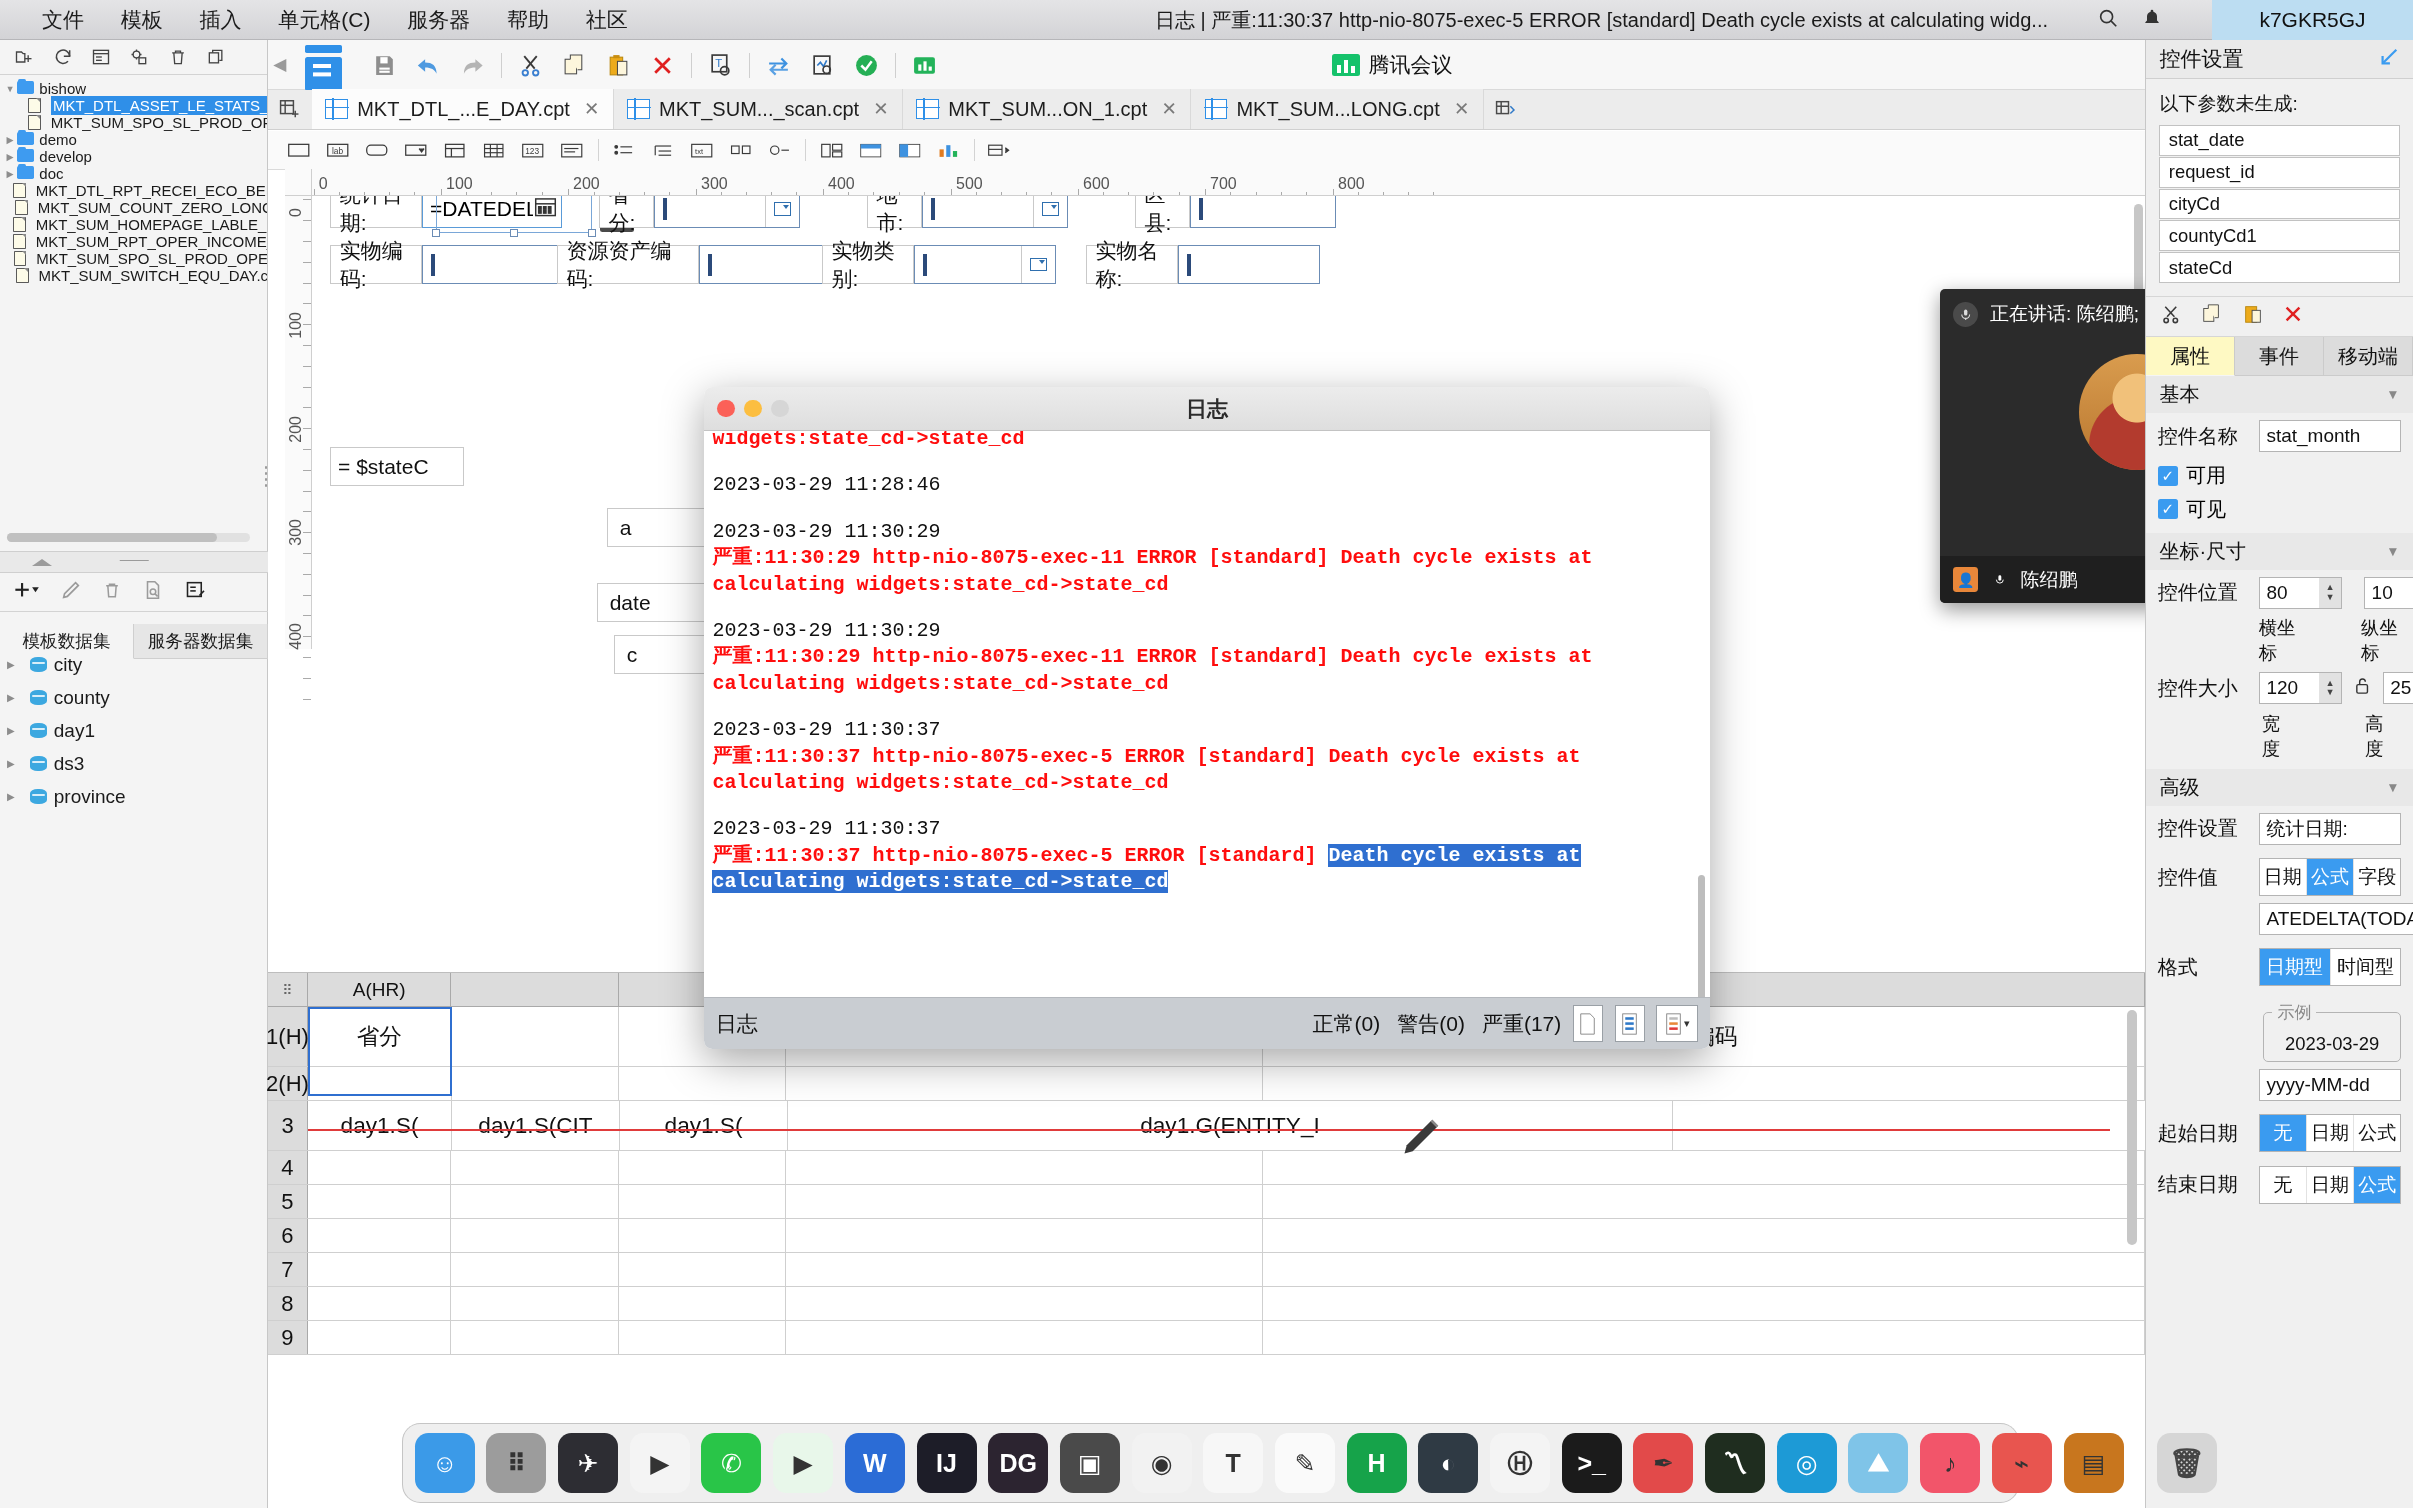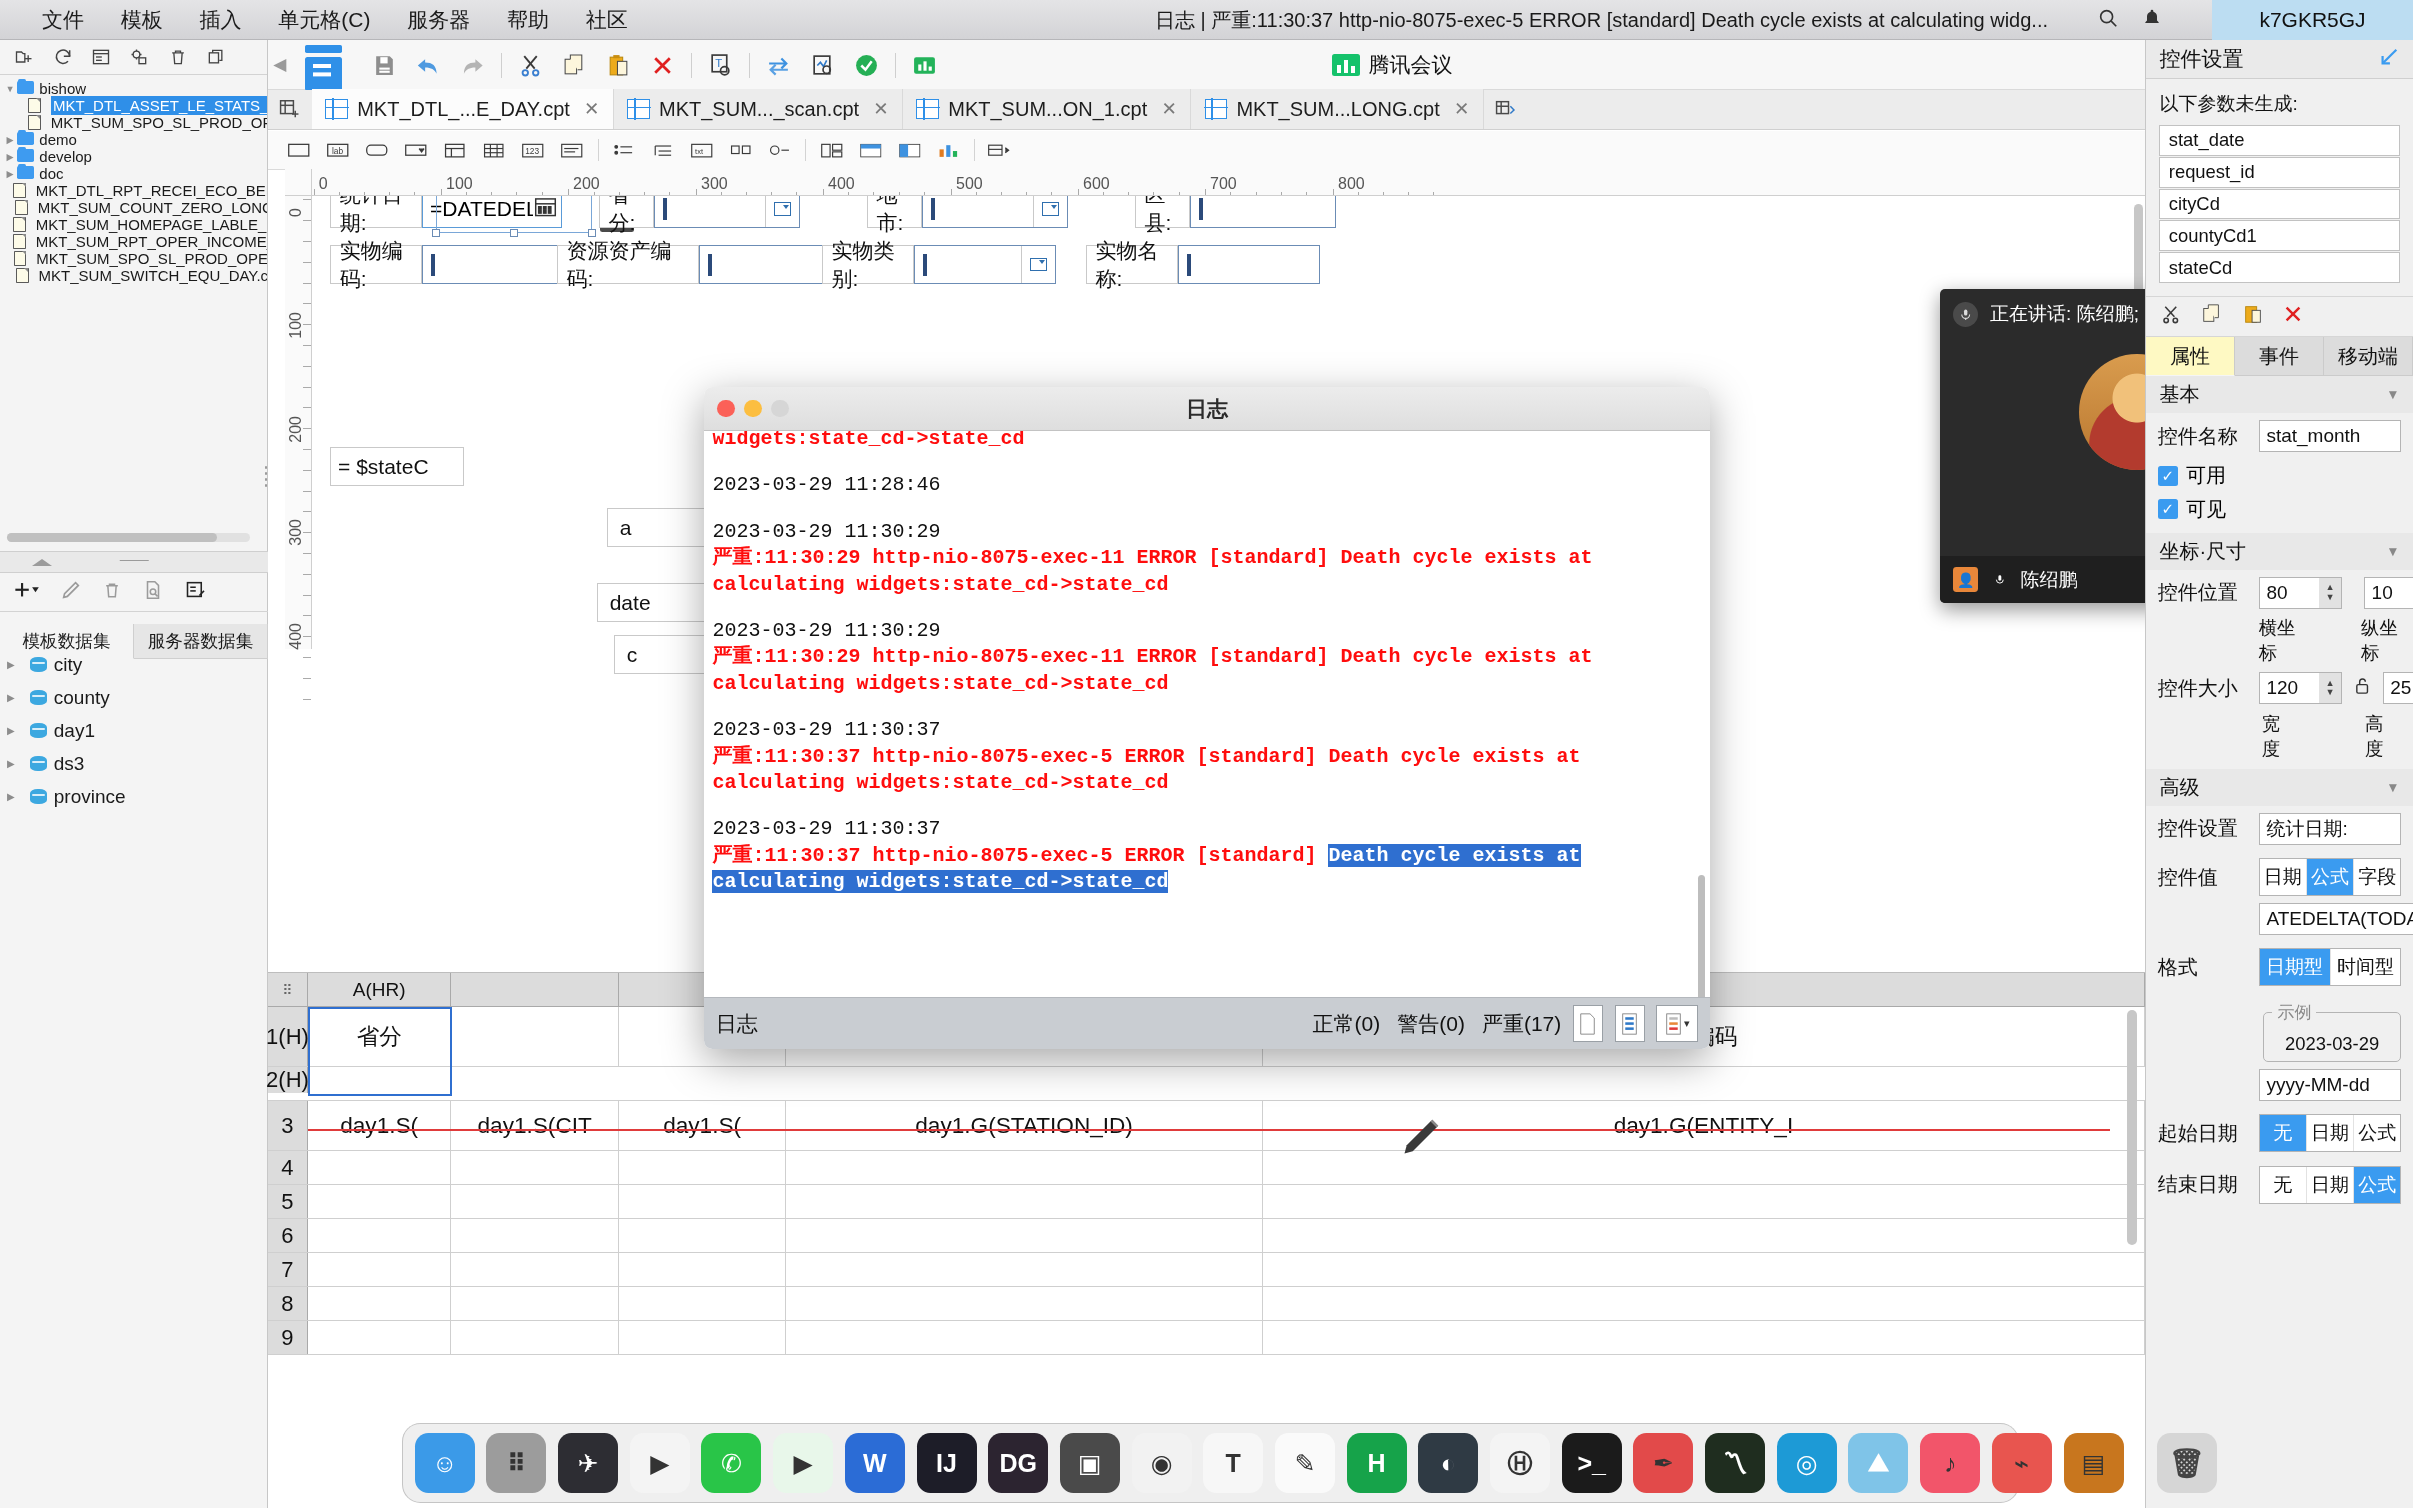--- a/index.html
+++ b/index.html
@@ -946,34 +946,33 @@
       </div>
       <div id="sheet-rows">
           <div class="sheet-row" style="height: 60px;">
             <div class="row-hdr">1(H)</div>
             <div class="cell" style="width: 144px;">省分</div>
             <div class="cell" style="width: 168px;"></div>
             <div class="cell" style="width: 168px;"></div>
             <div class="cell" style="width: 478px;"></div>
             <div class="cell" style="width: 885px;">物编码</div>
           </div>
-          <div class="sheet-row" style="height: 34px; flex-direction: column;">
+          <div class="sheet-row" style="height: 34px;">
             <div class="row-hdr">2(H)</div>
             <div class="cell" style="width: 144px;"></div>
             <div class="cell" style="width: 168px;"></div>
             <div class="cell" style="width: 168px;"></div>
             <div class="cell" style="width: 478px;"></div>
             <div class="cell" style="width: 885px;"></div>
           </div>
           <div class="sheet-row" style="height: 50px;">
             <div class="row-hdr">3</div>
             <div class="cell" style="width: 144px;">day1.S(</div>
             <div class="cell" style="width: 168px;">day1.S(CIT</div>
             <div class="cell" style="width: 168px;">day1.S(</div>
-            <div class="cell" style="width: 478px;">day1.G(STATION_ID)</div>
             <div class="cell" style="width: 885px;">day1.G(ENTITY_I</div>
           </div>
           <div class="sheet-row" style="height: 34px;">
             <div class="row-hdr">4</div>
             <div class="cell" style="width: 144px;"></div>
             <div class="cell" style="width: 168px;"></div>
             <div class="cell" style="width: 168px;"></div>
             <div class="cell" style="width: 478px;"></div>
             <div class="cell" style="width: 885px;"></div>
           </div>

